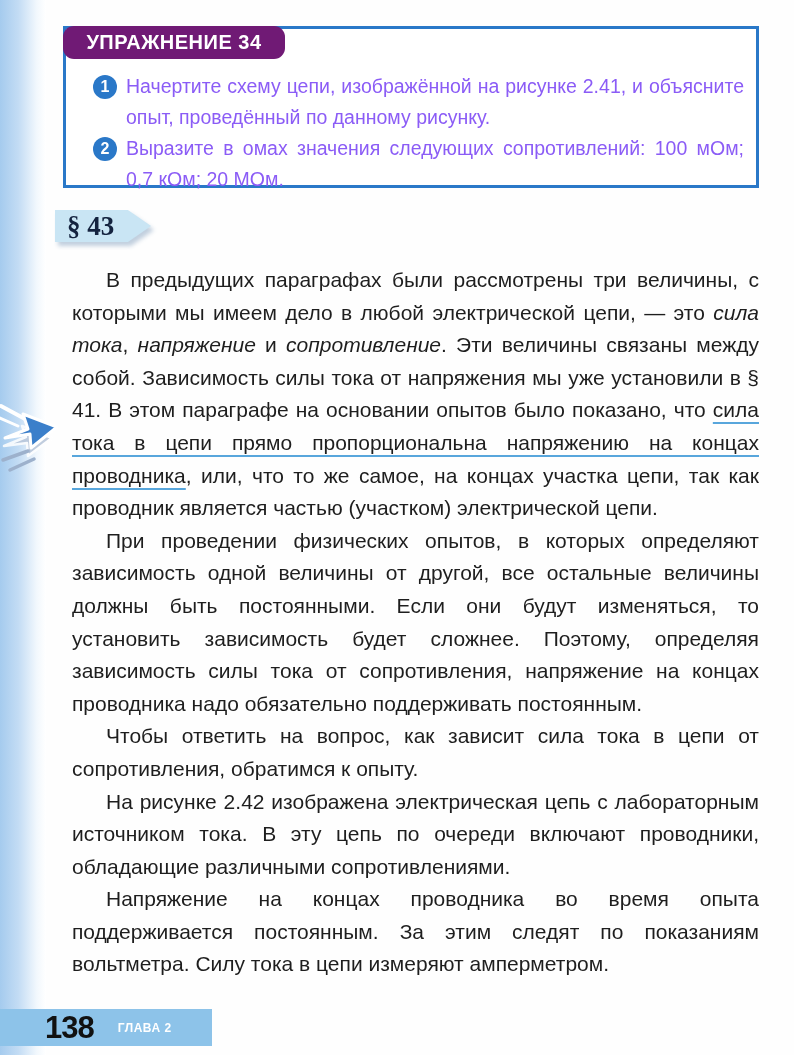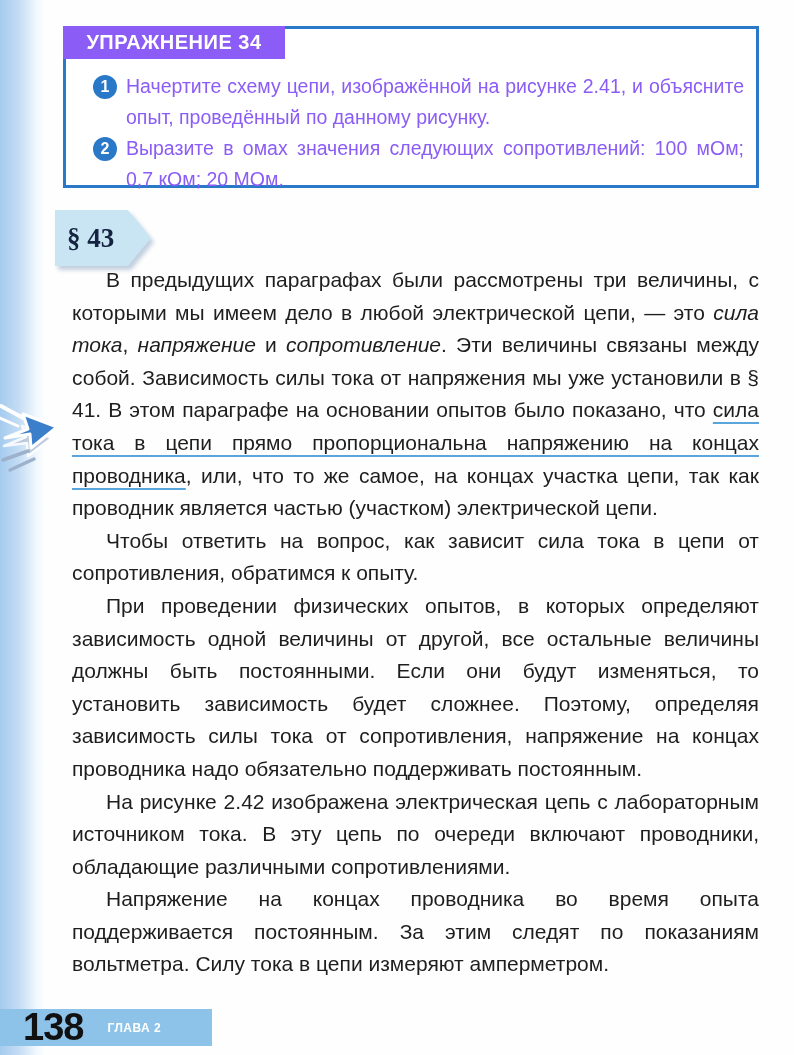--- a/index.html
+++ b/index.html
@@ -25,26 +25,26 @@
     position: absolute;
     left: 63px; top: 26px;
     width: 696px; height: 162px;
     border: 3px solid #2a78c8;
     background: #ffffff;
   }
   .exercise-header {
     position: absolute;
     left: -3px; top: -3px;
     width: 222px; height: 33px;
-    background: #8b5cf6;
+    background: #701a75;
     color: #ffffff;
     font-weight: bold;
     font-size: 20px;
     letter-spacing: 0.5px;
-    display: flex; align-items: center; justify-content: center;
+    display: flex; align-items: center; justify-content: center; border-radius: 11px;
   }
   .exercise-items {
     position: absolute;
     left: 27px; top: 42px;
     right: 12px;
   }
   .ex-item {
     display: flex;
     align-items: flex-start;
     margin-bottom: 0px;
@@ -69,21 +69,21 @@
     text-align: justify;
   }
   
   .section-row {
     position: absolute;
     left: 55px; top: 210px;
     display: flex; align-items: center;
   }
   .section-tag-wrap { filter: drop-shadow(3px 4px 2px rgba(120,150,185,0.45)); }
   .section-tag {
-    width: 96px; height: 56px;
+    width: 96px; height: 32px;
     background: #c9e5f4;
     clip-path: polygon(0 0, 76% 0, 100% 50%, 76% 100%, 0 100%);
     display: flex; align-items: center;
     padding-left: 12px;
     font-family: "Liberation Serif", serif;
     font-weight: bold;
     font-size: 27px;
     color: #14233f;
   }
   .section-title {
@@ -120,22 +120,22 @@
   
   .footer-bar {
     position: absolute;
     left: 0; top: 1009px;
     width: 212px; height: 37px;
     background: #8dc3e9;
     display: flex; align-items: center;
     z-index: 2;
   }
   .page-number {
-    margin-left: 23px;
-    font-size: 38px;
+    margin-left: 45px;
+    font-size: 31px;
     font-weight: bold;
     letter-spacing: -1px;
     color: #111;
     font-stretch: condensed;
   }
   .chapter-label {
     margin-left: 24px;
     font-size: 12px;
     font-weight: bold;
     color: #ffffff;
@@ -164,22 +164,22 @@
   </div>
 
   <div class="section-row">
     <div class="section-tag-wrap">
       <div class="section-tag">§ 43</div>
     </div>
   </div>
 
   <div class="body-text">
     <p><span>В предыдущих параграфах были рассмотрены три величины, с которыми мы имеем дело в любой электрической цепи, — это </span><span class="seg-italic">сила тока</span><span>, </span><span class="seg-italic">напряжение</span><span> и </span><span class="seg-italic">сопротивление</span><span>. Эти величины связаны между собой. Зависимость силы тока от напряжения мы уже установили в § 41. В этом параграфе на основании опытов было показано, что </span><span class="seg-underline">сила тока в цепи прямо пропорциональна напряжению на концах проводника</span><span>, или, что то же самое, на концах участка цепи, так как проводник является частью (участком) электрической цепи.</span></p>
+    <p><span>При проведении физических опытов, в которых определяют зависимость одной величины от другой, все остальные величины должны быть постоянными. Если они будут изменяться, то установить зависимость будет сложнее. Поэтому, определяя зависимость силы тока от сопротивления, напряжение на концах проводника надо обязательно поддерживать постоянным.</span></p>
     <p><span>Чтобы ответить на вопрос, как зависит сила тока в цепи от сопротивления, обратимся к опыту.</span></p>
-    <p><span>При проведении физических опытов, в которых определяют зависимость одной величины от другой, все остальные величины должны быть постоянными. Если они будут изменяться, то установить зависимость будет сложнее. Поэтому, определяя зависимость силы тока от сопротивления, напряжение на концах проводника надо обязательно поддерживать постоянным.</span></p>
     <p><span>На рисунке 2.42 изображена электрическая цепь с лабораторным источником тока. В эту цепь по очереди включают проводники, обладающие различными сопротивлениями.</span></p>
     <p><span>Напряжение на концах проводника во время опыта поддерживается постоянным. За этим следят по показаниям вольтметра. Силу тока в цепи измеряют амперметром.</span></p>
   </div>
 
   <div class="arrow-marker">
     <svg width="64" height="88" viewBox="0 0 64 88" xmlns="http://www.w3.org/2000/svg">
 
       <path d="M1 16 L27 30" stroke="#ffffff" stroke-width="4" stroke-linecap="round" fill="none"></path>
       <path d="M0 28 L18 36" stroke="#ffffff" stroke-width="3" stroke-linecap="round" fill="none"></path>
 

